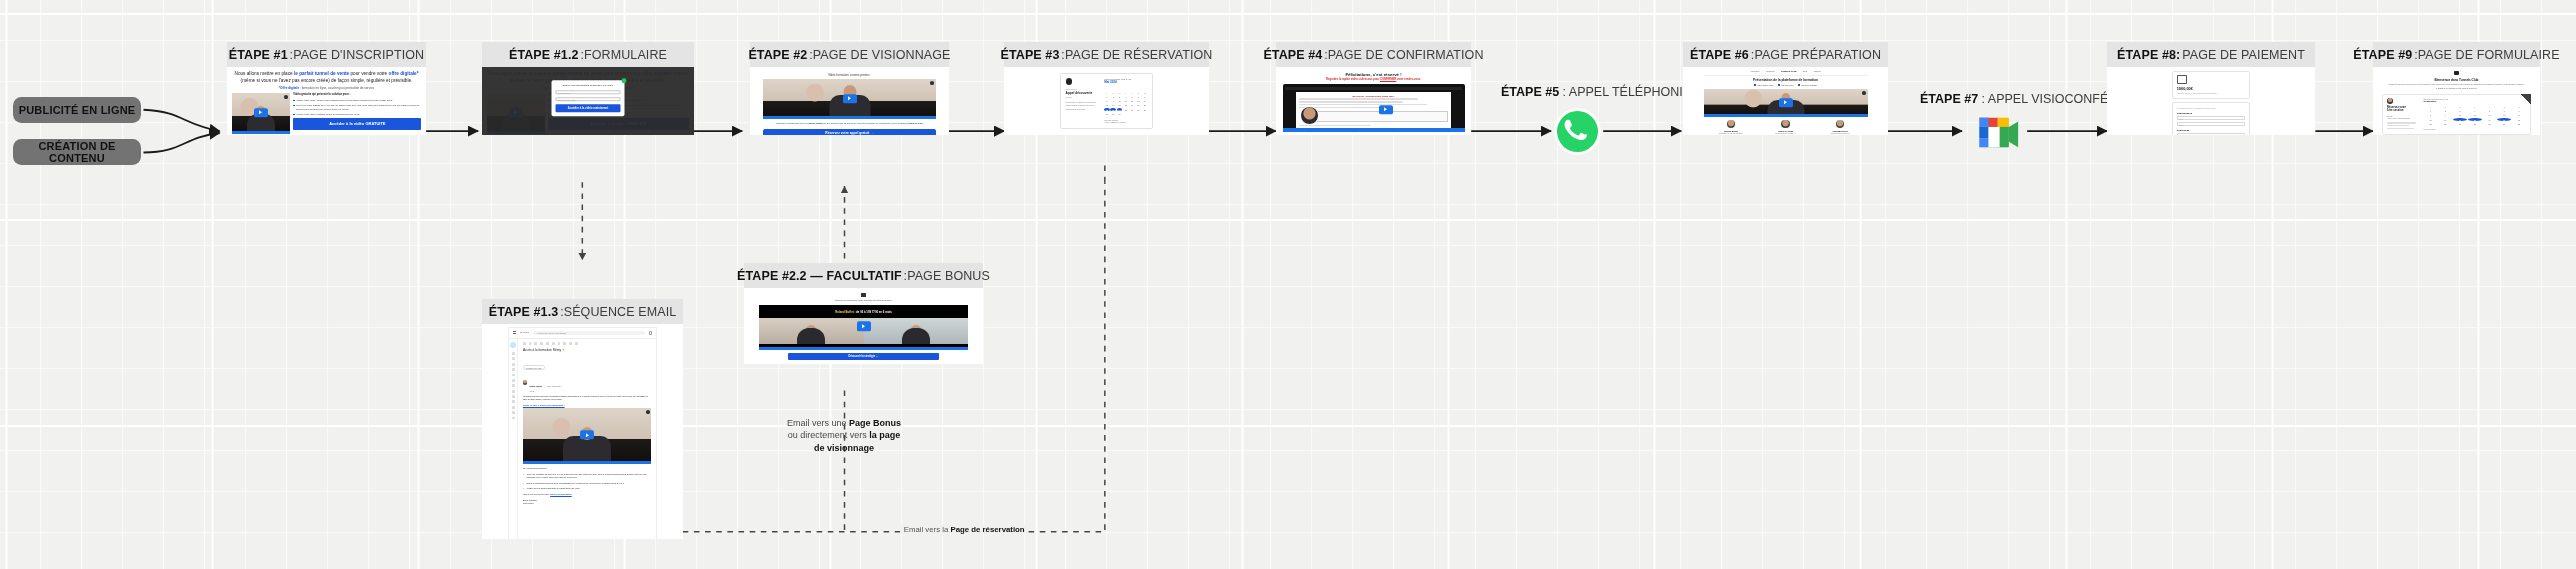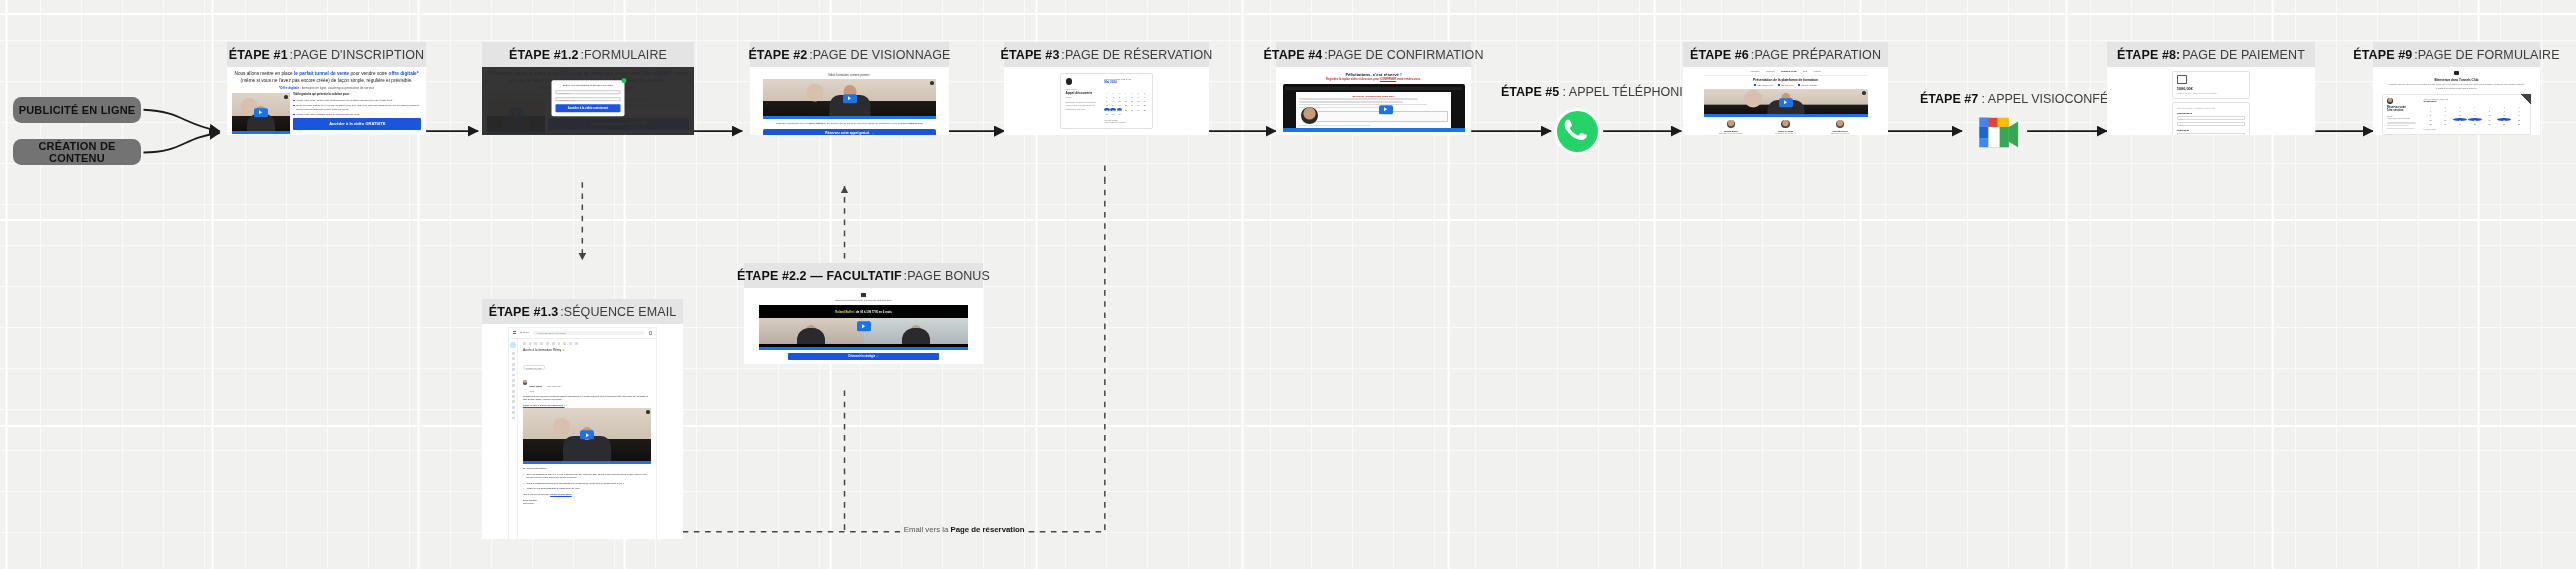--- a/index.html
+++ b/index.html
@@ -795,19 +795,24 @@
               </div>
           </div>
           <div class="vid-play"></div>
           <div class="vid-bar"></div>
         </div>
         <div class="bn-cta">Découvrir la stratégie →</div>
       </div>
     </div>
   </div>
 
+  <div class="caption" style="left:765px; top:417px;">
+    <span>Email vers une </span><b>Page Bonus</b><br>
+    <span>ou directement vers </span><b>la page</b><br>
+    <b>de visionnage</b>
+  </div>
 
   <div class="edge-label" style="left:900px; top:525px;">
     <span>Email vers la </span><b>Page de réservation</b>
   </div>
 
 </div>
 
 
 </body></html>

